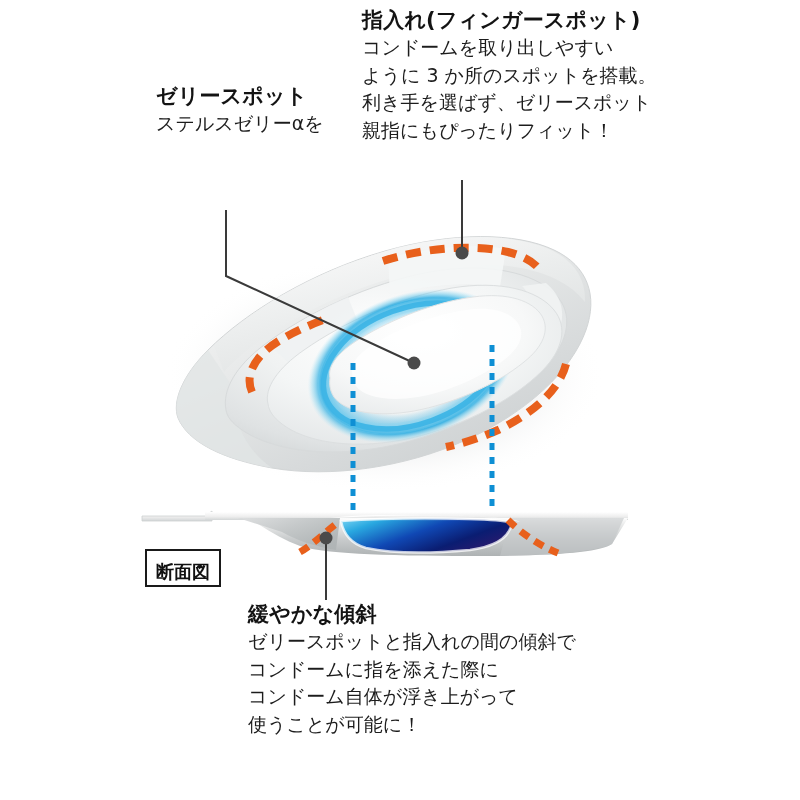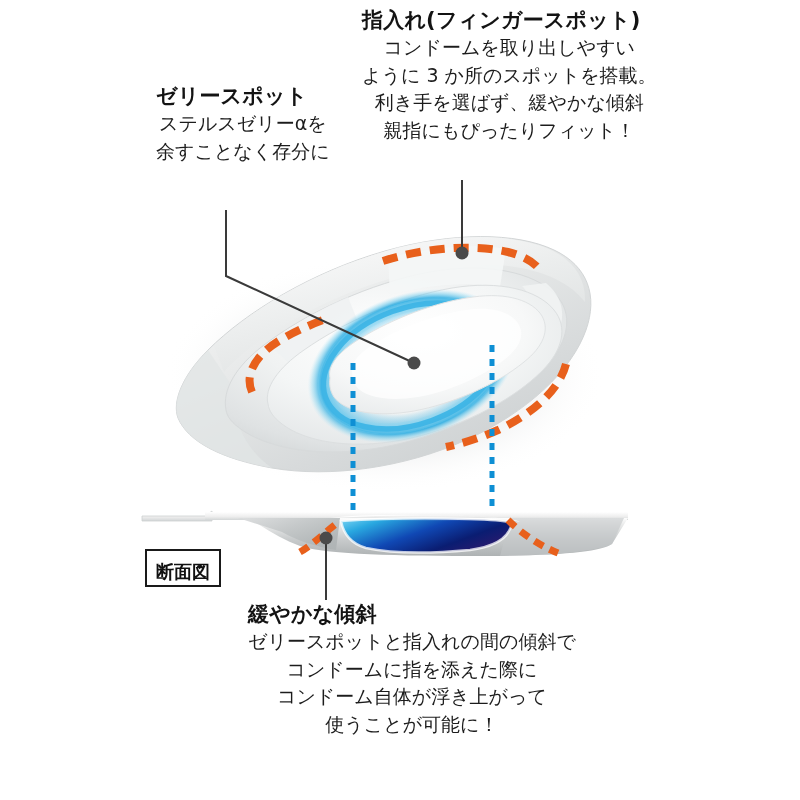--- a/index.html
+++ b/index.html
@@ -26,21 +26,21 @@
     letter-spacing: 0.2px;
     color: #131313;
     white-space: nowrap;
   }
   .annot-body {
     font-size: 19px;
     line-height: 1.47;
     color: #1c1c1c;
     white-space: nowrap;
   }
-  .annot-body div { white-space: nowrap; text-align: center; }
+  .annot-body div { white-space: nowrap; }
 
   #annot-finger  { left: 362px; top: 8px;  }
   #annot-jelly   { left: 131px; top: 84px; margin-left: 25px; }
   #annot-slope   { left: 248px; top: 602px; }
 
   
   #section-label {
     position: absolute;
     left: 145px;
     top: 549px;
@@ -269,30 +269,29 @@
       <circle cx="462" cy="253" r="6.5"></circle>
       <circle cx="326" cy="538" r="6.5"></circle>
     </g>
   </svg>
 
   <div class="annot" id="annot-finger">
     <div class="annot-title">指入れ(フィンガースポット)</div>
     <div class="annot-body">
       <div>コンドームを取り出しやすい</div>
       <div>ように 3 か所のスポットを搭載。</div>
-      <div>利き手を選ばず、緩やかな傾斜</div>
+      <div>利き手を選ばず、ゼリースポット</div>
       <div>親指にもぴったりフィット！</div>
     </div>
   </div>
 
   <div class="annot" id="annot-jelly">
     <div class="annot-title">ゼリースポット</div>
     <div class="annot-body">
       <div>ステルスゼリーαを</div>
-      <div>余すことなく存分に</div>
     </div>
   </div>
 
   <div class="annot" id="annot-slope">
     <div class="annot-title">緩やかな傾斜</div>
     <div class="annot-body">
       <div>ゼリースポットと指入れの間の傾斜で</div>
       <div>コンドームに指を添えた際に</div>
       <div>コンドーム自体が浮き上がって</div>
       <div>使うことが可能に！</div>

